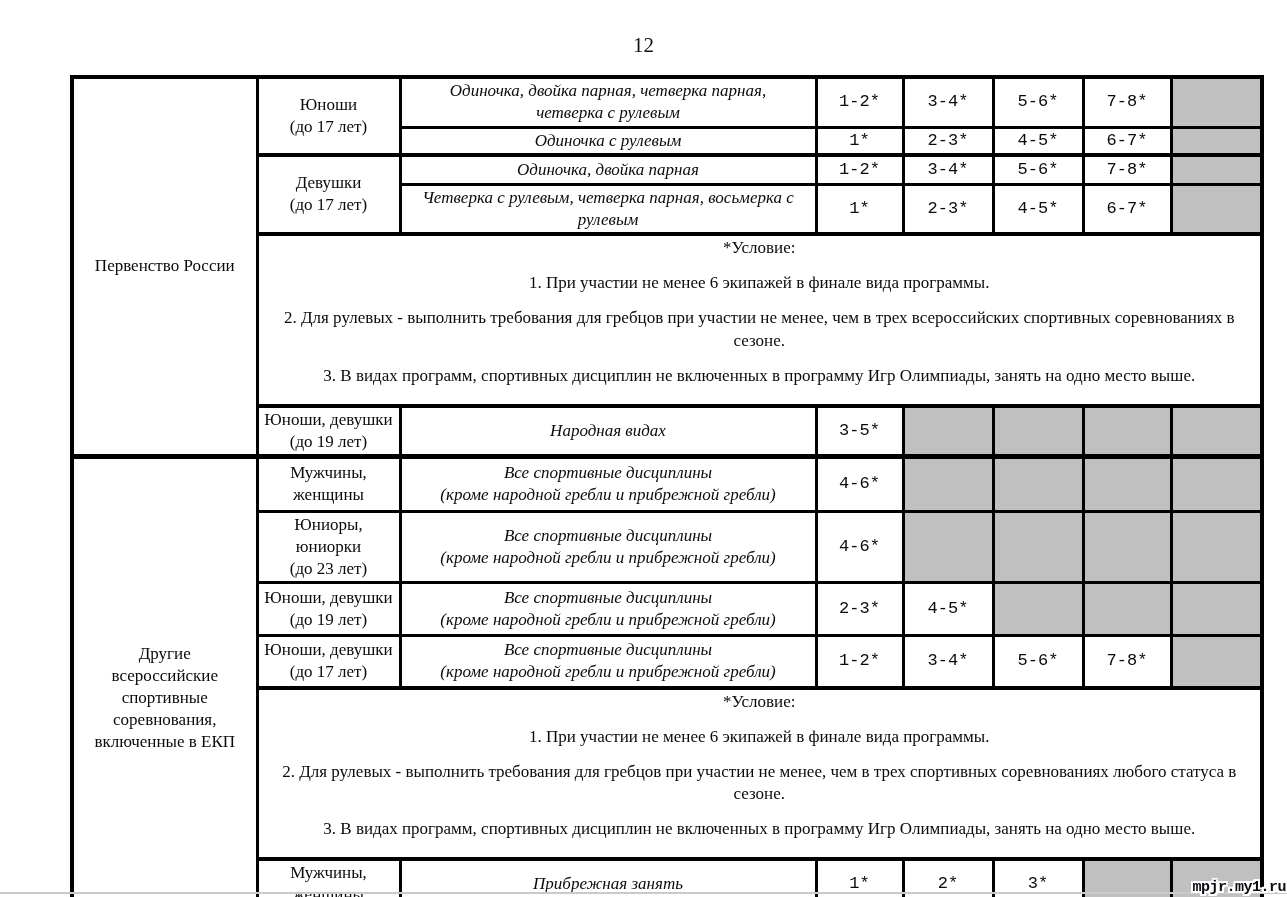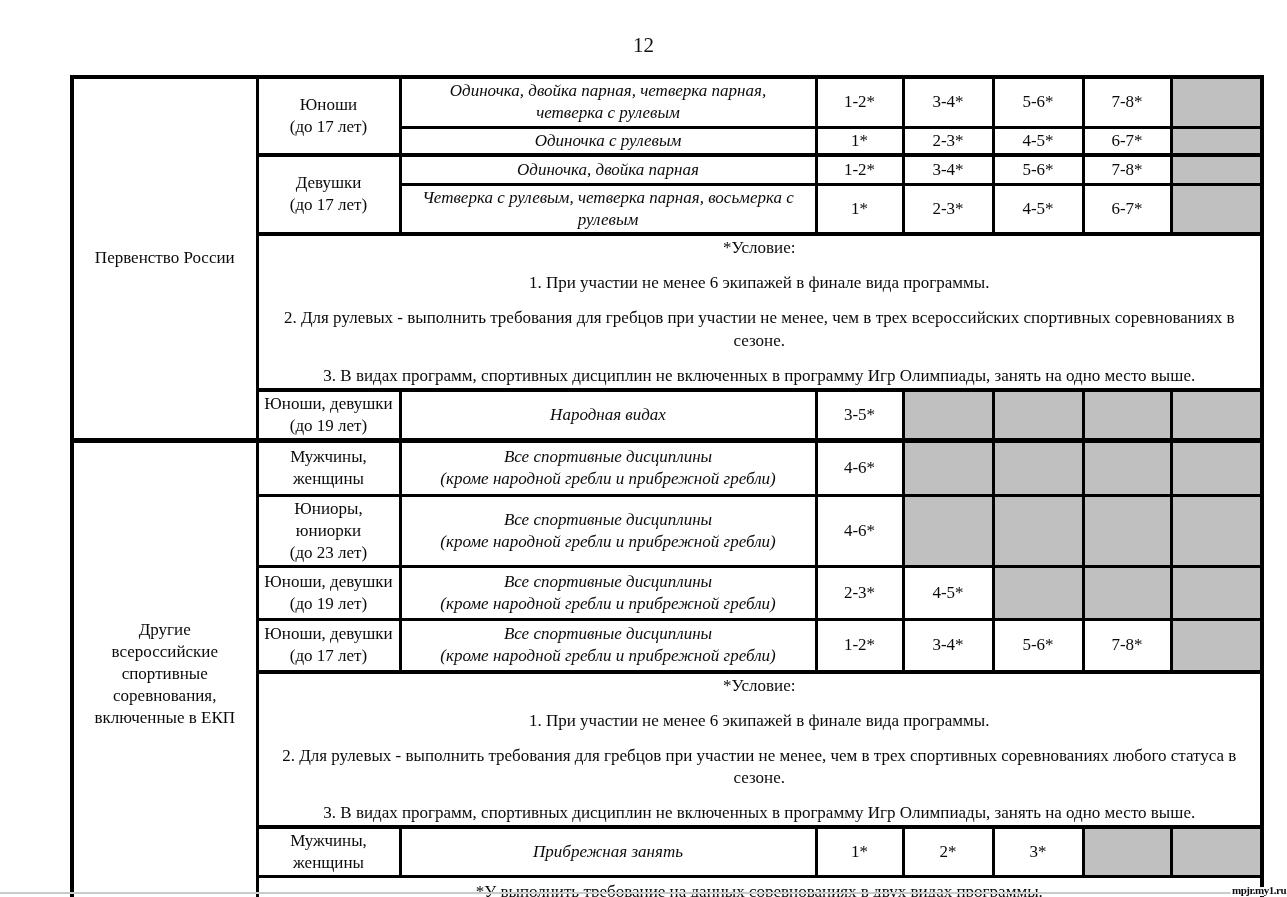--- a/index.html
+++ b/index.html
@@ -47,50 +47,50 @@
     font-size: 17px;
     line-height: 1.35;
     white-space: pre-line;
   }
   td.disc {
     font-size: 17px;
     line-height: 1.3;
     white-space: pre-line;
     font-style: italic;
   }
-  td.place { font-size: 17.5px; }
+  td.place { font-size: 17.5px; font-family: Liberation Mono, monospace; }
   td.g { background: #c0c0c0; }
   td.cond {
     text-align: left;
     vertical-align: top;
     padding: 7px 10px 0 5px;
     font-size: 16.5px;
     line-height: 1.5;
   }
   .cond p { margin: 0 0 13px 0; }
-  .cond p:last-child { margin-bottom: 0; }
+  .cond p:last-child { margin-bottom: 16px; }
   td.note {
     text-align: left;
     font-size: 16.5px;
     padding-left: 5px;
   }
   tr.thick-top td { border-top-width: 4px; }
   tr.sec-top td { border-top-width: 5px; }
   .bottom-line {
     position: absolute;
     left: 0; bottom: 3px;
     width: 1287px; height: 2px;
     background: #c6cbcb;
   }
   .watermark {
     position: absolute;
     right: 1px; bottom: 1px;
-    font-family: Liberation Serif, serif;
+    font-family: Liberation Mono, monospace;
     font-weight: bold;
-    font-size: 11px;
+    font-size: 15px;
     letter-spacing: -0.5px;
     color: #0d0d14;
     text-shadow:
       -2px -2px 0 #fff, 2px -2px 0 #fff, -2px 2px 0 #fff, 2px 2px 0 #fff,
       -2px 0 0 #fff, 2px 0 0 #fff, 0 -2px 0 #fff, 0 2px 0 #fff;
   }
 </style>
 </head>
 <body>
 

